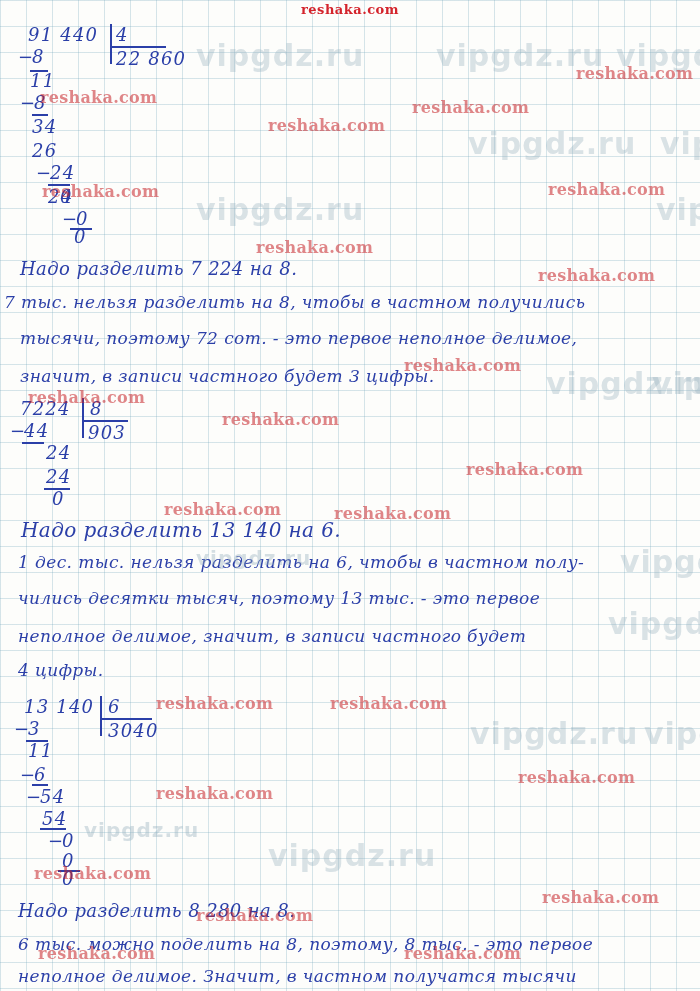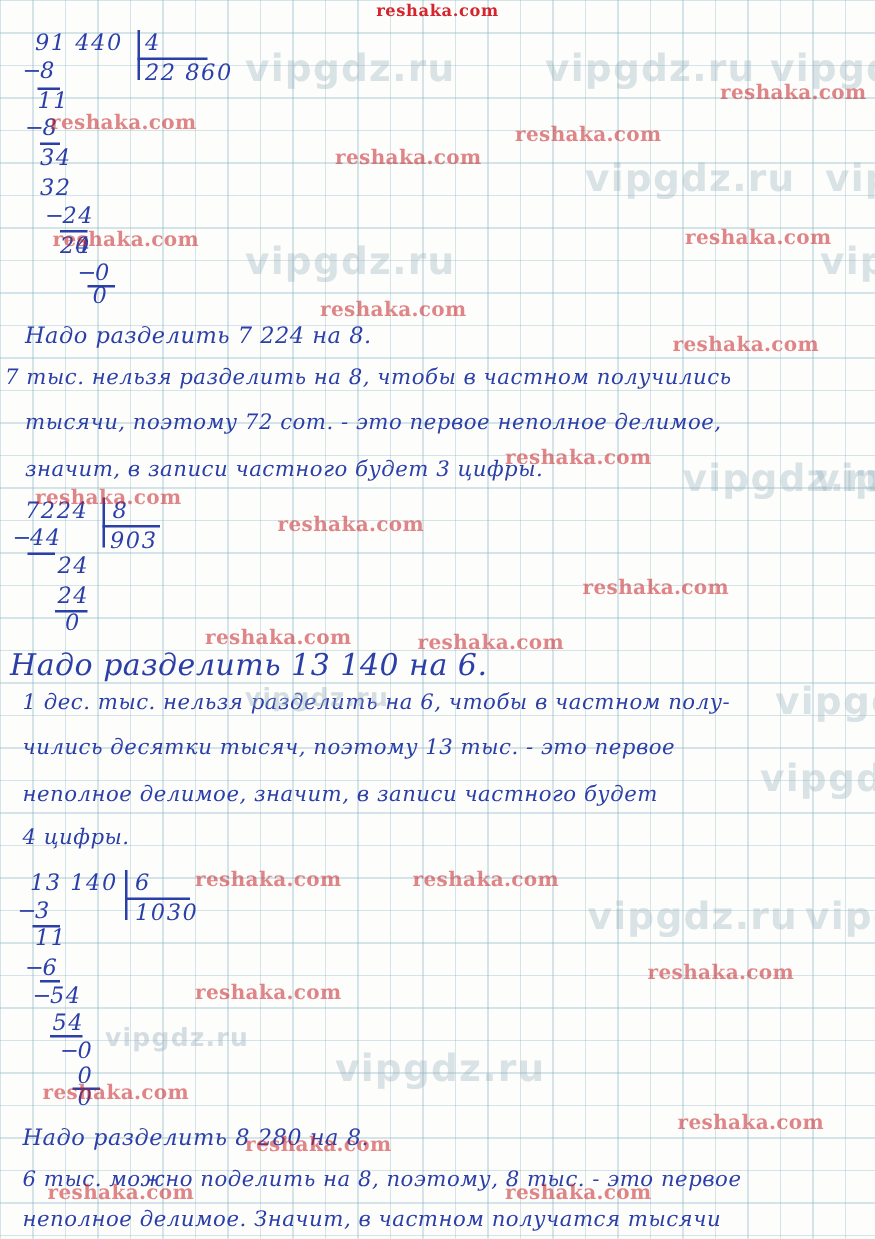--- a/index.html
+++ b/index.html
@@ -132,21 +132,21 @@
     <div class="hw num" style="left:18px;top:46px;">−</div>
     <div class="hw num" style="left:32px;top:46px;">8</div>
     <div class="ln h" style="left:30px;top:70px;width:18px;"></div>
     <div class="hw num" style="left:30px;top:70px;">11</div>
 
     <div class="hw num" style="left:20px;top:92px;">−</div>
     <div class="hw num" style="left:34px;top:92px;">8</div>
     <div class="ln h" style="left:32px;top:114px;width:16px;"></div>
     <div class="hw num" style="left:32px;top:116px;">34</div>
 
-    <div class="hw num" style="left:32px;top:140px;">32</div>
+    <div class="hw num" style="left:32px;top:140px;">26</div>
     <div class="hw num" style="left:36px;top:162px;">−</div>
     <div class="hw num" style="left:50px;top:162px;">24</div>
     <div class="ln h" style="left:48px;top:184px;width:22px;"></div>
     <div class="hw num" style="left:48px;top:186px;">24</div>
 
     <div class="hw num" style="left:60px;top:186px;">0</div>
     <div class="hw num" style="left:62px;top:208px;">−</div>
     <div class="hw num" style="left:76px;top:208px;">0</div>
     <div class="ln h" style="left:70px;top:228px;width:22px;"></div>
     <div class="hw num" style="left:74px;top:226px;">0</div>
@@ -170,32 +170,32 @@
       <div class="ln h" style="left:22px;top:442px;width:22px;"></div>
       <div class="hw num" style="left:46px;top:442px;">24</div>
 
       <div class="hw num" style="left:46px;top:466px;">24</div>
       <div class="ln h" style="left:44px;top:488px;width:26px;"></div>
       <div class="hw num" style="left:52px;top:488px;">0</div>
     </div>
   </div>
 
   <div>
-    <div class="hw" style="left:8px;top:518px;font-size:24px;">Надо разделить 13 140 на 6.</div>
+    <div class="hw" style="left:21px;top:518px;font-size:20px;">Надо разделить 13 140 на 6.</div>
     <div class="hw" style="left:18px;top:552px;">1 дес. тыс. нельзя разделить на 6, чтобы в частном полу-</div>
     <div class="hw" style="left:18px;top:588px;">чились десятки тысяч, поэтому 13 тыс. - это первое</div>
     <div class="hw" style="left:18px;top:626px;">неполное делимое, значит, в записи частного будет</div>
     <div class="hw" style="left:18px;top:660px;">4 цифры.</div>
 
     <div>
       <div class="hw num" style="left:24px;top:696px;">13 140</div>
       <div class="ln v" style="left:100px;top:696px;height:40px;"></div>
       <div class="hw num" style="left:108px;top:696px;">6</div>
       <div class="ln h" style="left:100px;top:718px;width:52px;"></div>
-      <div class="hw num" style="left:108px;top:720px;">1030</div>
+      <div class="hw num" style="left:108px;top:720px;">3040</div>
 
       <div class="hw num" style="left:14px;top:718px;">−</div>
       <div class="hw num" style="left:28px;top:718px;">3</div>
       <div class="ln h" style="left:26px;top:740px;width:22px;"></div>
       <div class="hw num" style="left:28px;top:740px;">11</div>
 
       <div class="hw num" style="left:20px;top:764px;">−</div>
       <div class="hw num" style="left:34px;top:764px;">6</div>
       <div class="ln h" style="left:32px;top:784px;width:16px;"></div>
 

